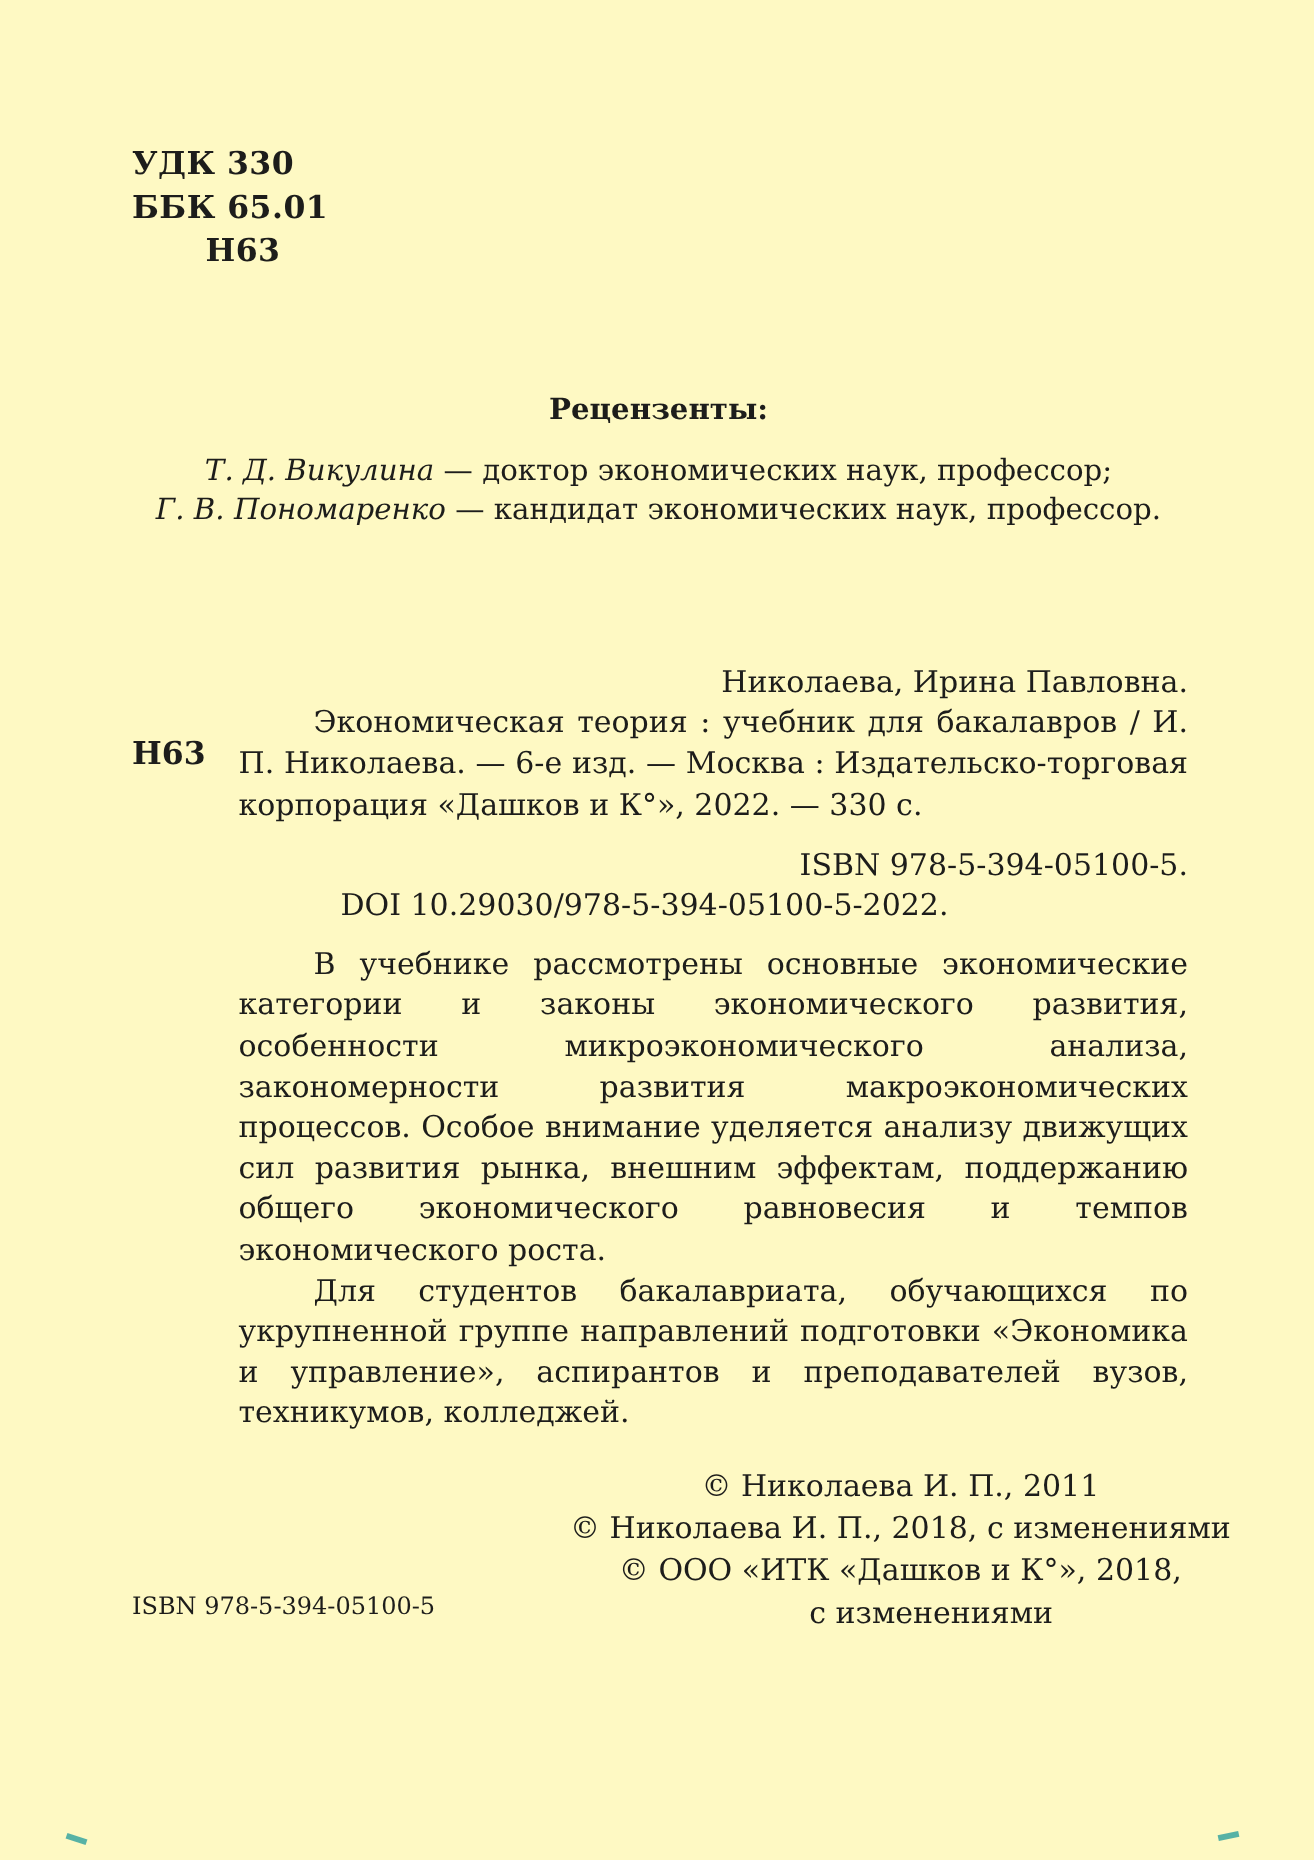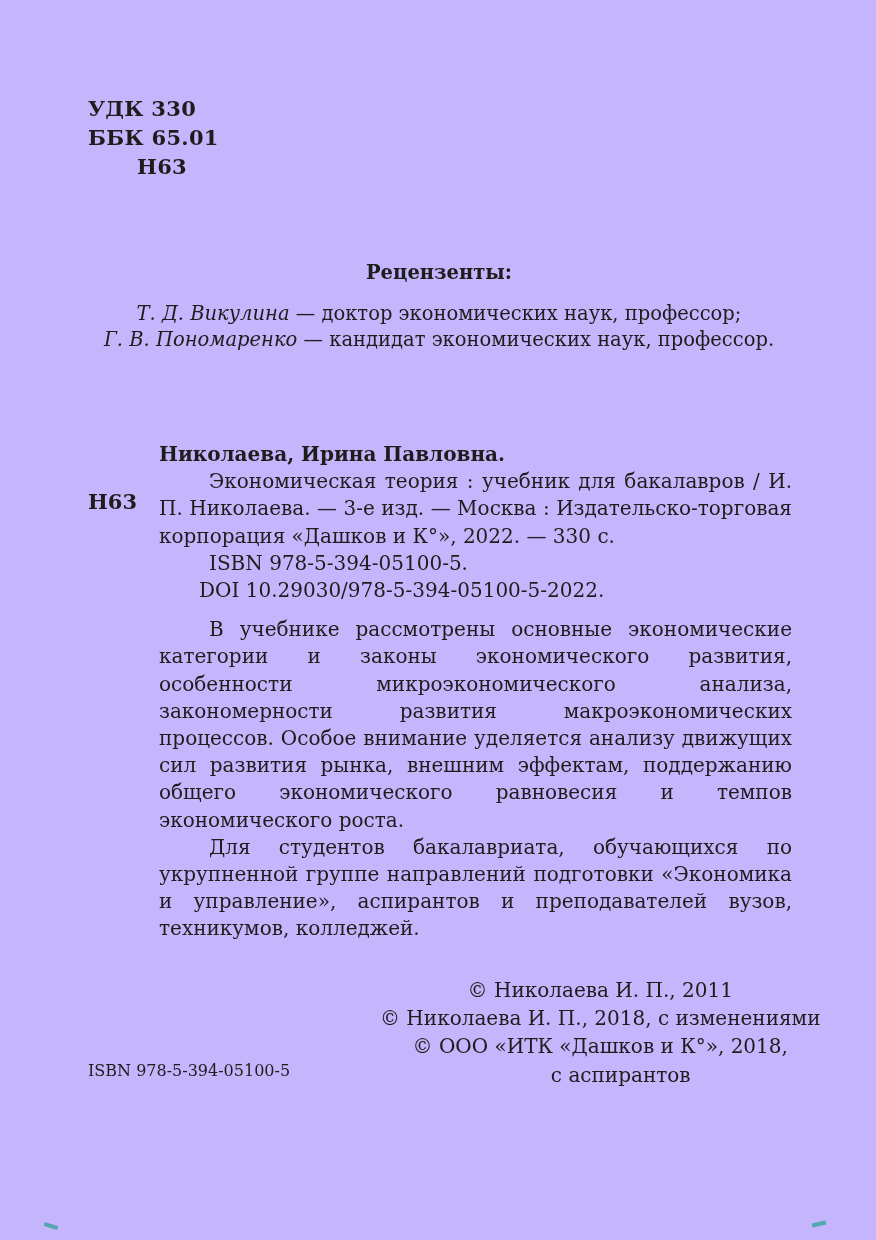--- a/index.html
+++ b/index.html
@@ -1,21 +1,21 @@
 <!DOCTYPE html>
 <html><head>
 <meta charset="utf-8">
 <style>
   * { box-sizing: border-box; margin: 0; padding: 0; }
   html, body { background: #ffffff; }
   .page {
     position: relative;
     width: 876px;
     height: 1240px;
-    background: #c4b5fd;
+    background: #fef9c3;
     font-family: "DejaVu Serif", "Liberation Serif", serif;
     color: #1d1d1b;
     overflow: hidden;
   }
   
   .codes {
     position: absolute;
     left: 88px;
     top: 94px;
     font-size: 21px;
@@ -50,24 +50,24 @@
   
   .bib {
     position: absolute;
     left: 159px;
     top: 441px;
     width: 633px;
     font-size: 20px;
     line-height: 27.2px;
     text-align: justify;
   }
-  .bib .author { font-weight: bold; text-align: left; }
+  .bib .author { font-weight: normal; text-align: right; }
   .bib .desc { text-indent: 50px; }
-  .bib .isbn-line { margin-left: 50px; text-align: left; }
-  .bib .doi-line { margin-left: 40px; text-align: left; }
+  .bib .isbn-line { margin-top: 13px; margin-left: 50px; text-align: right; }
+  .bib .doi-line { margin-left: 68px; text-align: left; }
   .bib .abs { text-indent: 50px; }
   .bib .abs-first { margin-top: 12px; }
 
   
   .copyrights {
     position: absolute;
     left: 380px;
     top: 976px;
     font-size: 20px;
     line-height: 28.2px;
@@ -107,32 +107,32 @@
   <div class="reviewers">
     <div class="rev-heading">Рецензенты:</div>
     <div class="rev-line"><span class="it">Т. Д. Викулина</span><span> — доктор экономических наук, профессор;</span></div>
     <div class="rev-line"><span class="it">Г. В. Пономаренко</span><span> — кандидат экономических наук, профессор.</span></div>
   </div>
 
   <div class="margin-code">Н63</div>
 
   <div class="bib">
     <p class="author">Николаева, Ирина Павловна.</p>
-    <p class="desc">Экономическая теория : учебник для бакалавров / И. П. Николаева. — 3-е изд. — Москва : Издательско-торговая корпорация «Дашков и К°», 2022. — 330 с.</p>
+    <p class="desc">Экономическая теория : учебник для бакалавров / И. П. Николаева. — 6-е изд. — Москва : Издательско-торговая корпорация «Дашков и К°», 2022. — 330 с.</p>
     <p class="isbn-line">ISBN 978-5-394-05100-5.</p>
     <p class="doi-line">DOI 10.29030/978-5-394-05100-5-2022.</p>
     <p class="abs abs-first">В учебнике рассмотрены основные экономические категории и законы экономического развития, особенности микроэкономического анализа, закономерности развития макроэкономических процессов. Особое внимание уделяется анализу движущих сил развития рынка, внешним эффектам, поддержанию общего экономического равновесия  и темпов экономического роста.</p>
     <p class="abs">Для студентов бакалавриата, обучающихся по укрупненной группе направлений подготовки «Экономика и управление», аспирантов и преподавателей вузов, техникумов, колледжей.</p>
   </div>
 
   <div class="copyrights">
     <div>© Николаева И. П., 2011</div>
     <div>© Николаева И. П., 2018, с изменениями</div>
     <div>© ООО «ИТК «Дашков и К°», 2018,</div>
-    <div class="cont">с аспирантов</div>
+    <div class="cont">с изменениями</div>
   </div>
 
   <div class="footer-isbn">ISBN 978-5-394-05100-5</div>
 
   <div class="crop-mark crop-left"></div>
   <div class="crop-mark crop-right"></div>
 
 </div>
 
 </body></html>

